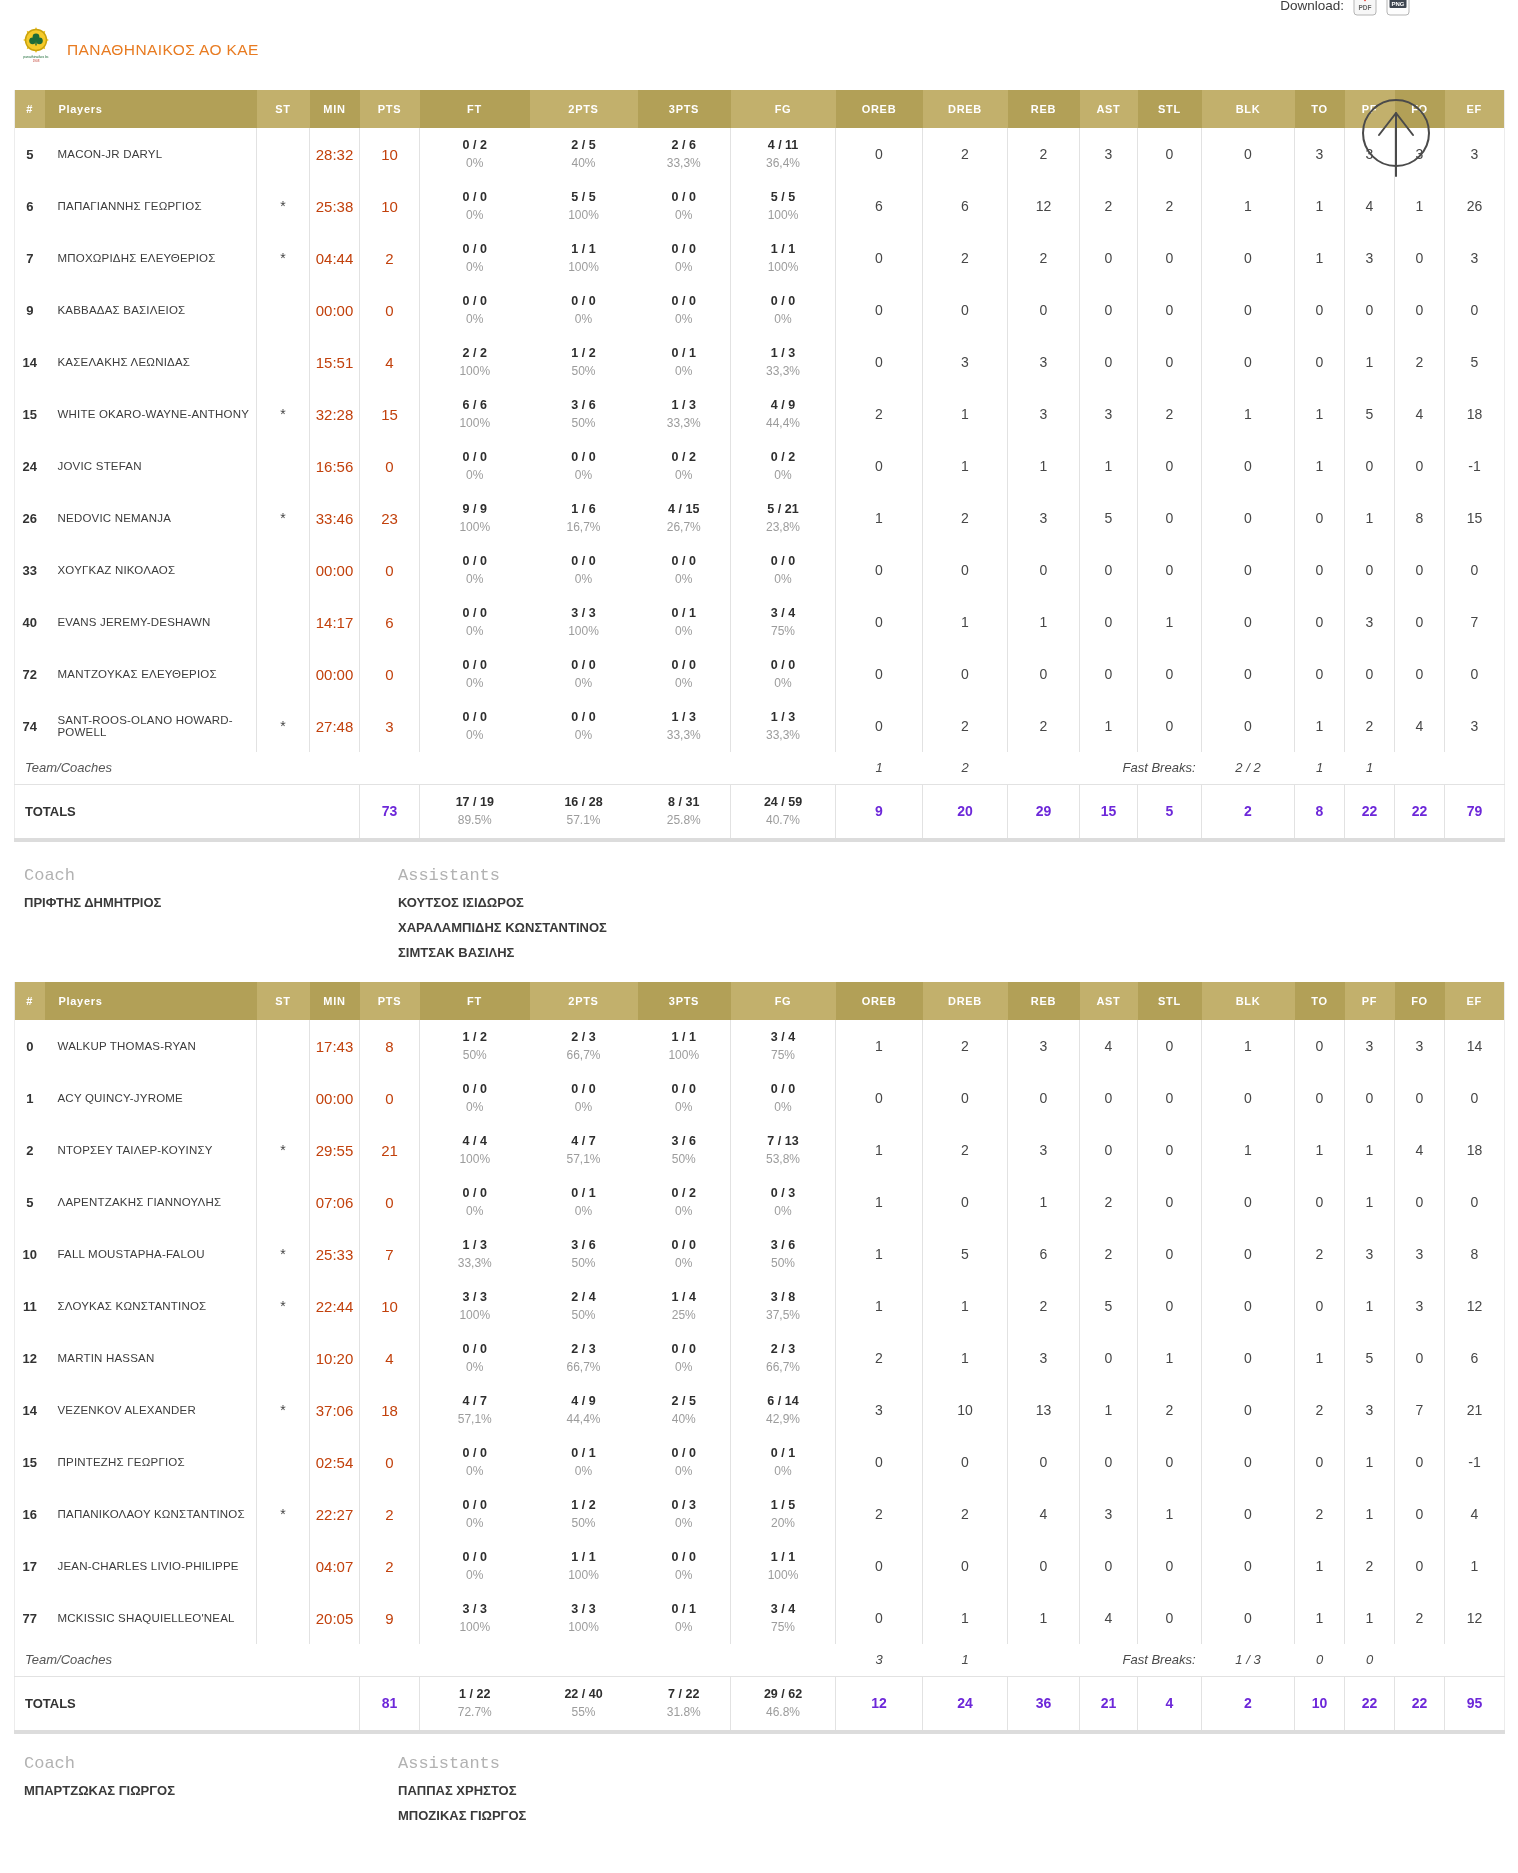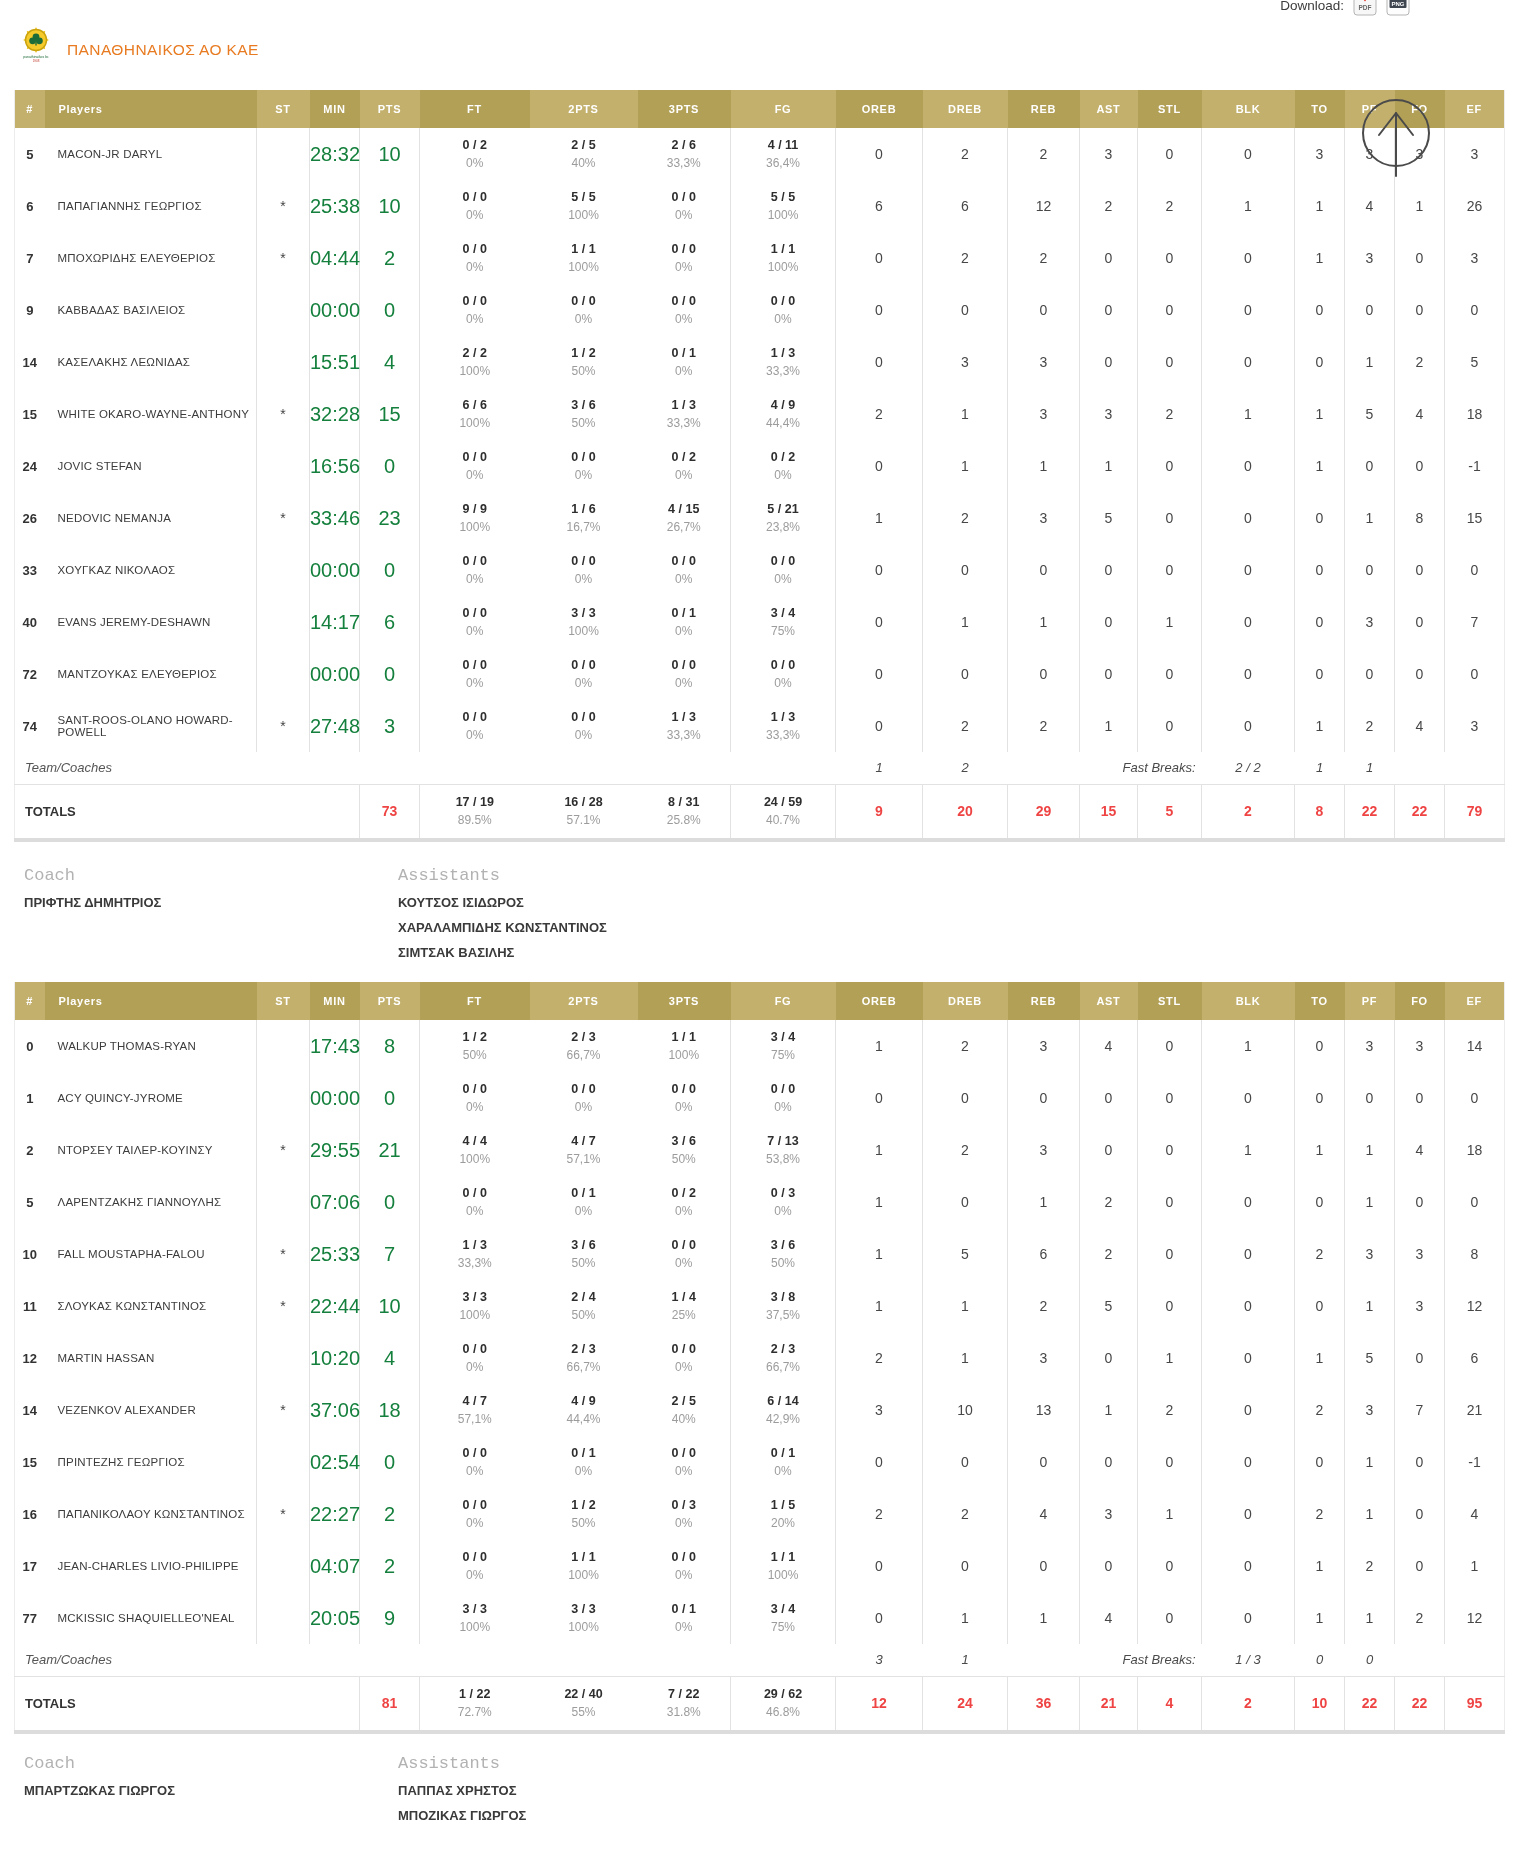--- a/index.html
+++ b/index.html
@@ -28,31 +28,31 @@
   th{font-size:11px;font-weight:bold;color:#fff;letter-spacing:.7px;text-align:center;padding:0;}
   th.hL{background:#c2b06c;}
   th.hD{background:#b2a057;}
   th.players-h{text-align:left;padding-left:14px;}
   tr.player{height:52px;}
   td{text-align:center;vertical-align:middle;color:#474747;font-size:14px;padding:0;}
   .b-l{border-left:1px solid #e2e2e2;}
   .c-num{font-size:13px;font-weight:bold;color:#333;}
   .c-name{text-align:left;padding-left:13px;font-size:11.5px;color:#3c3c3c;letter-spacing:.2px;}
   .c-st{font-size:14px;color:#444;}
-  .c-min,.c-pts{font-size:20px;color:#15803d;}
+  .c-min,.c-pts{font-size:15px;color:#c2410c;}
   .shot .m{font-weight:bold;font-size:12.5px;color:#2e2e2e;margin-bottom:4px;}
   .shot .p{font-size:12px;color:#9c9c9c;}
   tr.team-row{height:32px;}
   tr.team-row td{font-style:italic;font-size:13px;color:#4a4a4a;}
   tr.team-row .trc-label{text-align:left;padding-left:10px;color:#555;}
   tr.team-row .fb-label{text-align:right;padding-right:6px;}
   tr.totals{height:56px;}
   tr.totals td{border-top:1px solid #e2e2e2;}
   tr.totals .t-label{text-align:left;padding-left:10px;font-size:13px;font-weight:bold;color:#333;}
-  tr.totals .t-num{font-weight:bold;font-size:14px;color:#ef4444;}
+  tr.totals .t-num{font-weight:bold;font-size:14px;color:#6d28d9;}
 
   
   .coach-block{display:flex;padding-left:10px;margin-top:24px;}
   .coach-col1{width:374px;}
   .c-label{font-size:17px;color:#b2b2b2;font-family:Liberation Mono, monospace;}
   .c-names div{font-size:13px;font-weight:bold;color:#3a3a3a;line-height:25px;}
   .c-names{margin-top:5px;}
 
   
   .annotation{position:absolute;left:1350px;top:84px;pointer-events:none;z-index:6;}

